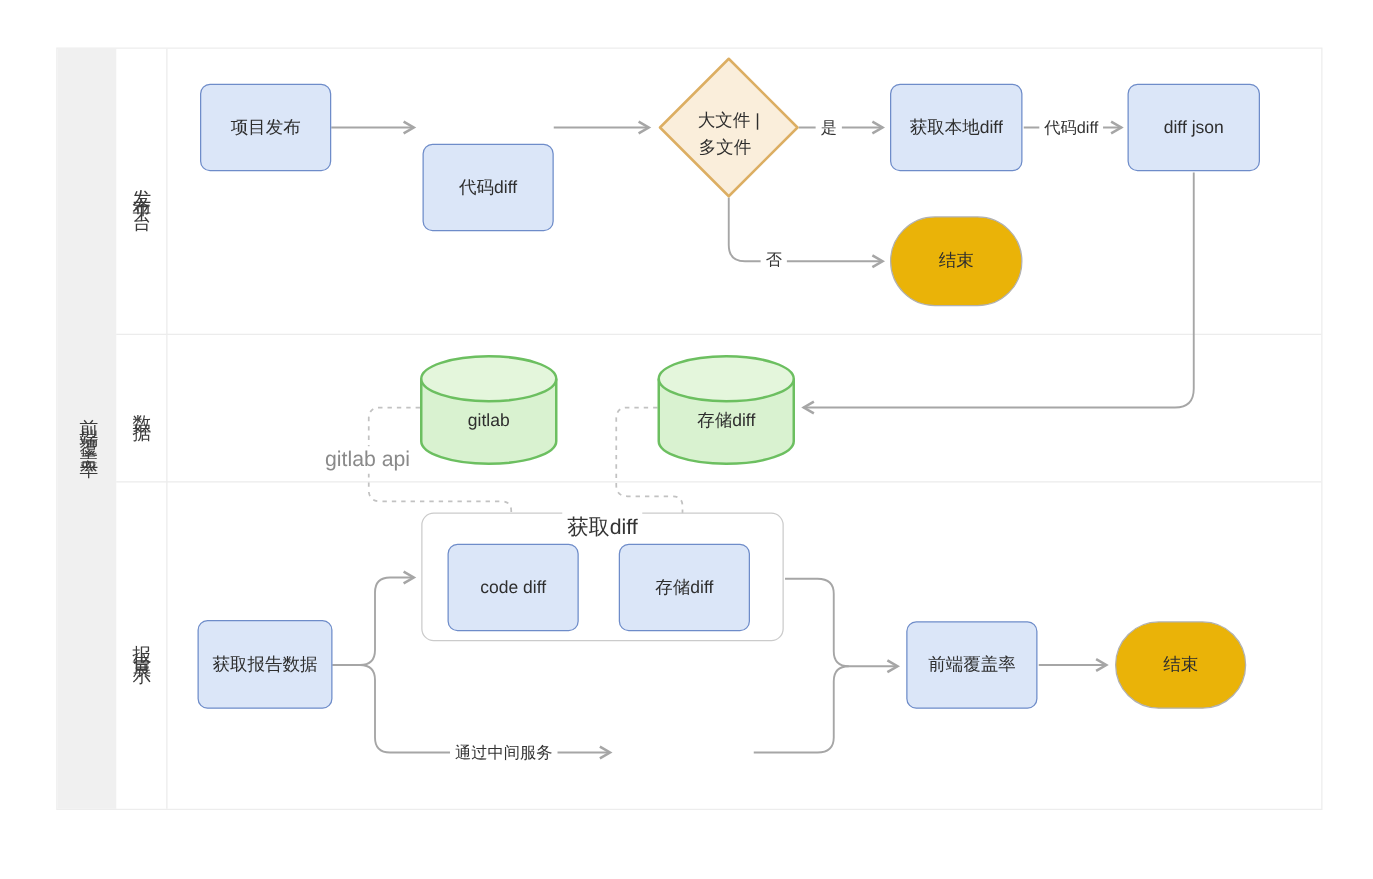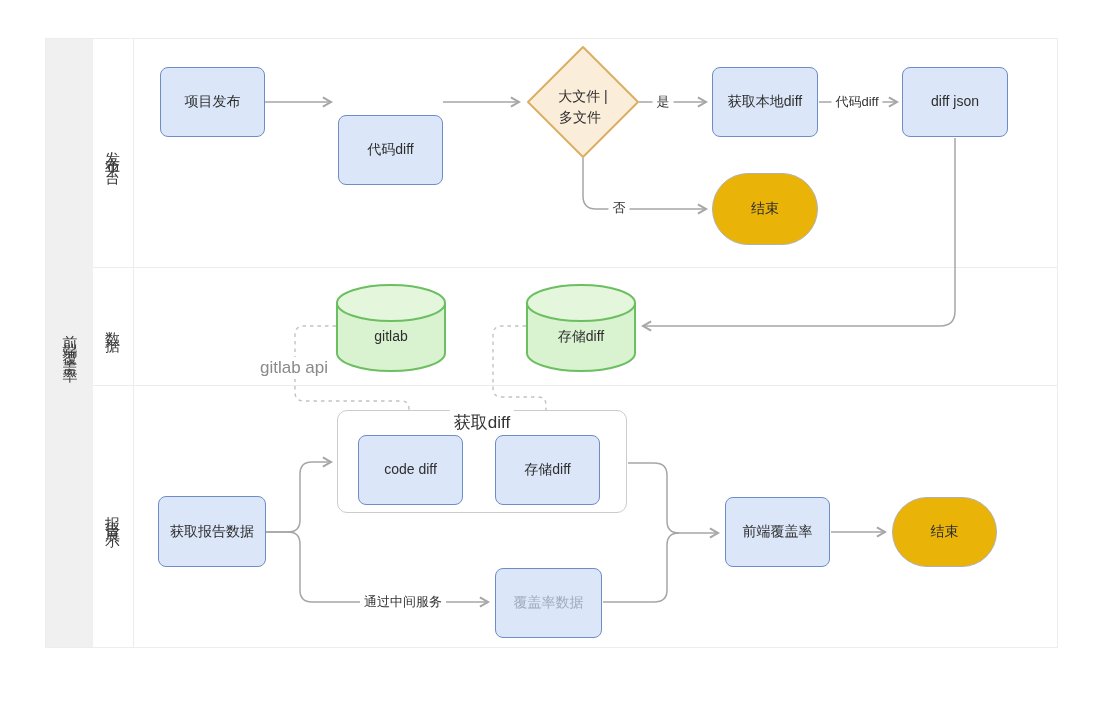--- a/index.html
+++ b/index.html
@@ -107,21 +107,20 @@
 
   <div class="abs node blue" style="left:160px;top:67px;width:105px;height:70px;">项目发布</div>
   <div class="abs node blue" style="left:338px;top:67px;width:105px;height:70px;margin-top:48px;">代码diff</div>
   <div class="abs node blue" style="left:712px;top:67px;width:106px;height:70px;">获取本地diff</div>
   <div class="abs node blue" style="left:902px;top:67px;width:106px;height:70px;">diff json</div>
   <div class="abs node stadium" style="left:712px;top:173px;width:106px;height:72px;">结束</div>
 
   <div class="abs node blue" style="left:158px;top:496px;width:108px;height:71px;">获取报告数据</div>
   <div class="abs node blue" style="left:358px;top:435px;width:105px;height:70px;">code diff</div>
   <div class="abs node blue" style="left:495px;top:435px;width:105px;height:70px;">存储diff</div>
-  <div class="abs node blue muted" style="left:495px;top:568px;width:107px;height:70px;">覆盖率数据</div>
   <div class="abs node blue" style="left:725px;top:497px;width:105px;height:70px;">前端覆盖率</div>
   <div class="abs node stadium" style="left:892px;top:497px;width:105px;height:70px;">结束</div>
 
   <div class="abs elabel" style="left:663px;top:102px;">是</div>
   <div class="abs elabel" style="left:857px;top:102px;">代码diff</div>
   <div class="abs elabel" style="left:619px;top:208px;">否</div>
   <div class="abs elabel small grey" style="left:294px;top:368px;">gitlab api</div>
   <div class="abs elabel" style="left:403px;top:602px;">通过中间服务</div>
 
 </div>

